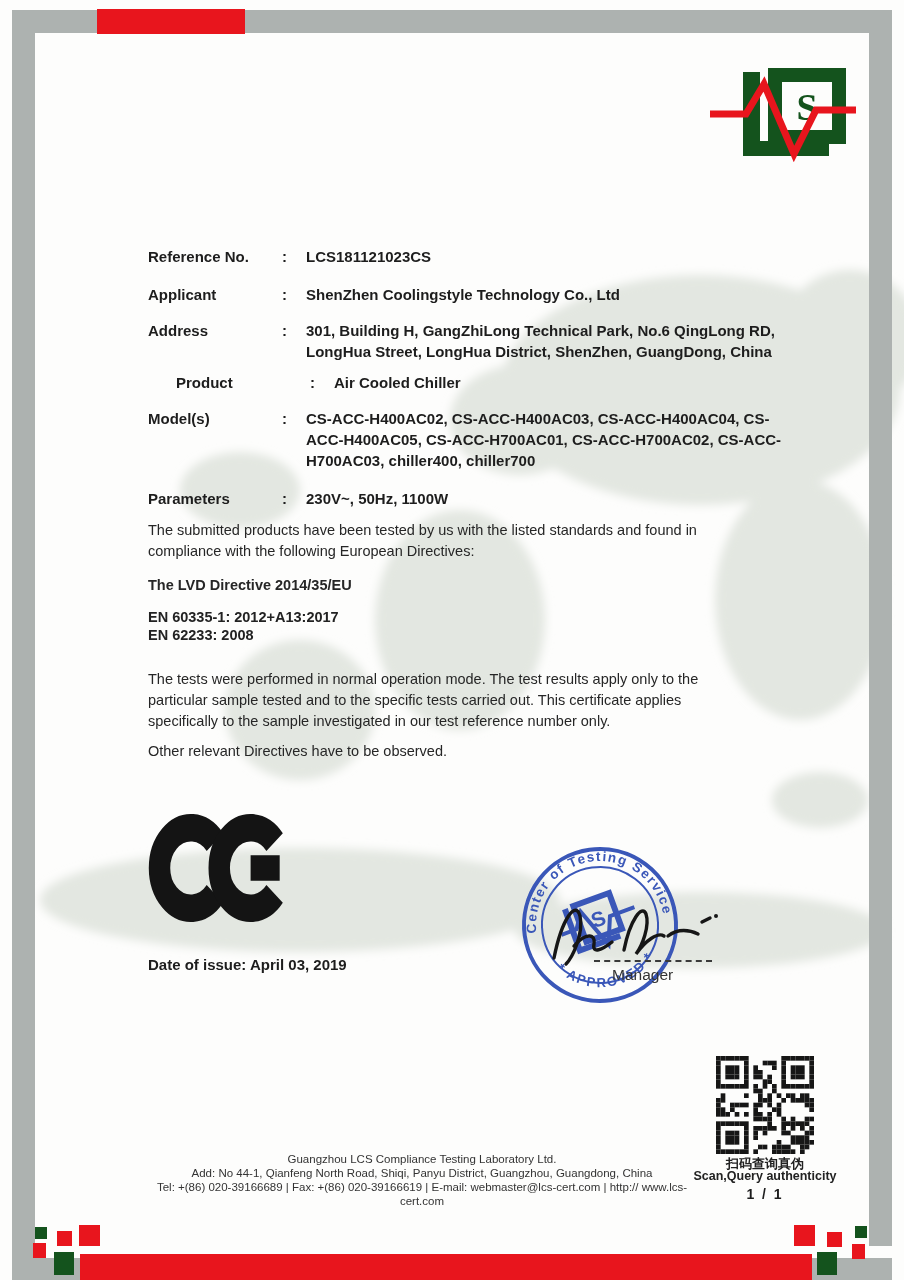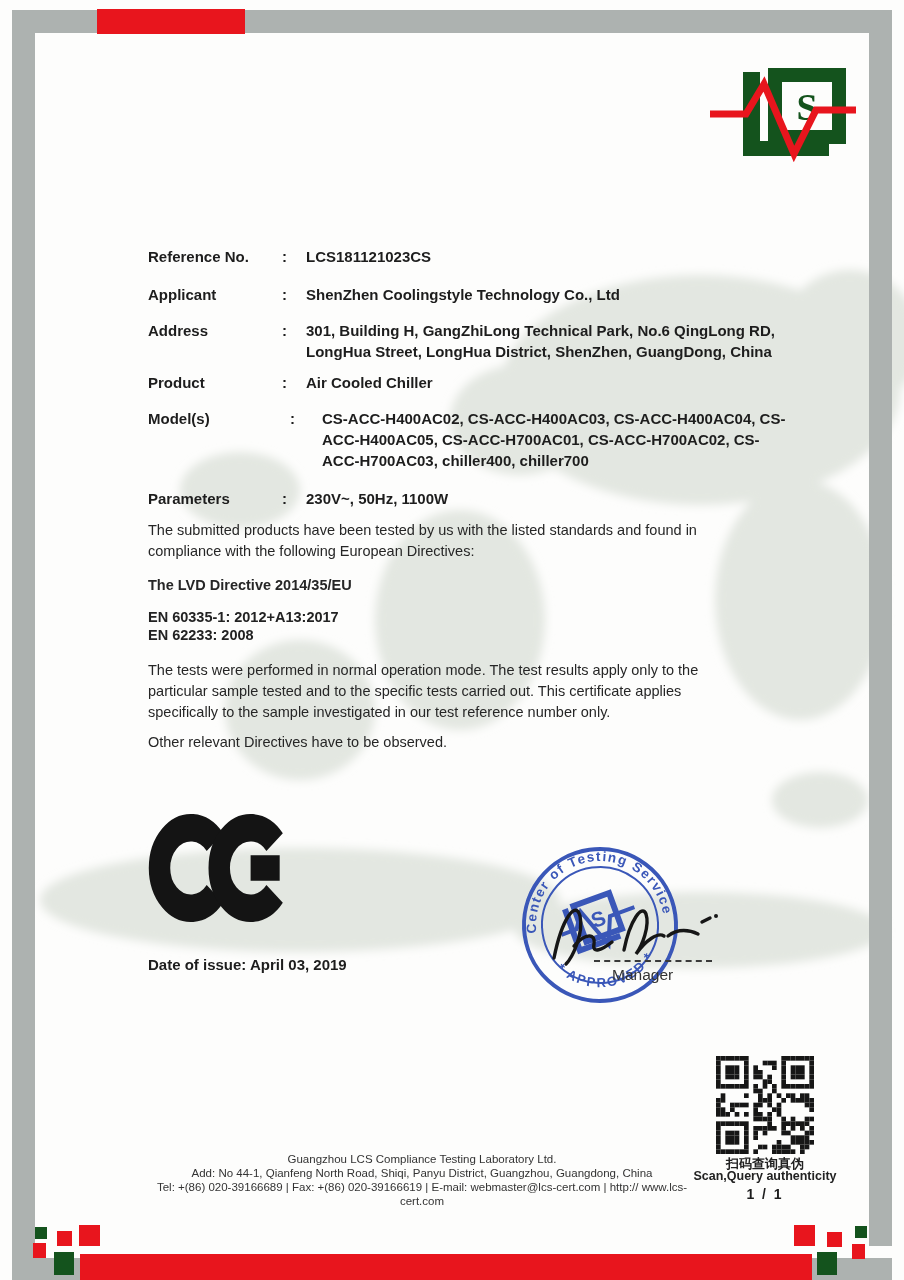--- a/index.html
+++ b/index.html
@@ -106,39 +106,39 @@
     <div class="field-row" style="margin-bottom:15px;">
       <div class="field-label">Applicant</div>
       <div class="field-colon">:</div>
       <div class="field-value">ShenZhen Coolingstyle Technology Co., Ltd</div>
     </div>
     <div class="field-row" style="margin-bottom:10px;">
       <div class="field-label">Address</div>
       <div class="field-colon">:</div>
       <div class="field-value">301, Building H, GangZhiLong Technical Park, No.6 QingLong RD, LongHua Street, LongHua District, ShenZhen, GuangDong, China</div>
     </div>
-    <div class="field-row" style="margin-bottom:15px;">
+    <div class="field-row" style="margin-bottom:15px;margin-left:28px;">
       <div class="field-label">Product</div>
       <div class="field-colon">:</div>
       <div class="field-value">Air Cooled Chiller</div>
     </div>
-    <div class="field-row" style="margin-bottom:17px;gap:8px;">
+    <div class="field-row" style="margin-bottom:17px;">
       <div class="field-label">Model(s)</div>
       <div class="field-colon">:</div>
       <div class="field-value">CS-ACC-H400AC02, CS-ACC-H400AC03, CS-ACC-H400AC04, CS-ACC-H400AC05, CS-ACC-H700AC01, CS-ACC-H700AC02, CS-ACC-H700AC03, chiller400, chiller700</div>
     </div>
     <div class="field-row" style="margin-bottom:11px;">
       <div class="field-label">Parameters</div>
       <div class="field-colon">:</div>
       <div class="field-value">230V~, 50Hz, 1100W</div>
     </div>
 
     <div class="para" style="margin-bottom:13px;">The submitted products have been tested by us with the listed standards and found in compliance with the following European Directives:</div>
     <div class="para bold" style="margin-bottom:12px;">The LVD Directive 2014/35/EU</div>
-    <div style="margin-bottom:16px;">
+    <div style="margin-bottom:25px;">
       <div class="std">EN 60335-1: 2012+A13:2017</div>
       <div class="std">EN 62233: 2008</div>
     </div>
     <div class="para" style="margin-bottom:9px;">The tests were performed in normal operation mode. The test results apply only to the particular sample tested and to the specific tests carried out. This certificate applies specifically to the sample investigated in our test reference number only.</div>
     <div class="para">Other relevant Directives have to be observed.</div>
   </div>
 
   <svg class="abs z1" style="left:148px;top:813px;" width="147" height="110" viewBox="0 0 192 112" preserveAspectRatio="none">
     <path d="M 87.4 29.6 A 41 41 0 1 0 87.4 82.4" fill="none" stroke="#141414" stroke-width="28"></path>
     <path d="M 165.4 29.6 A 41 41 0 1 0 165.4 82.4" fill="none" stroke="#141414" stroke-width="28"></path>

